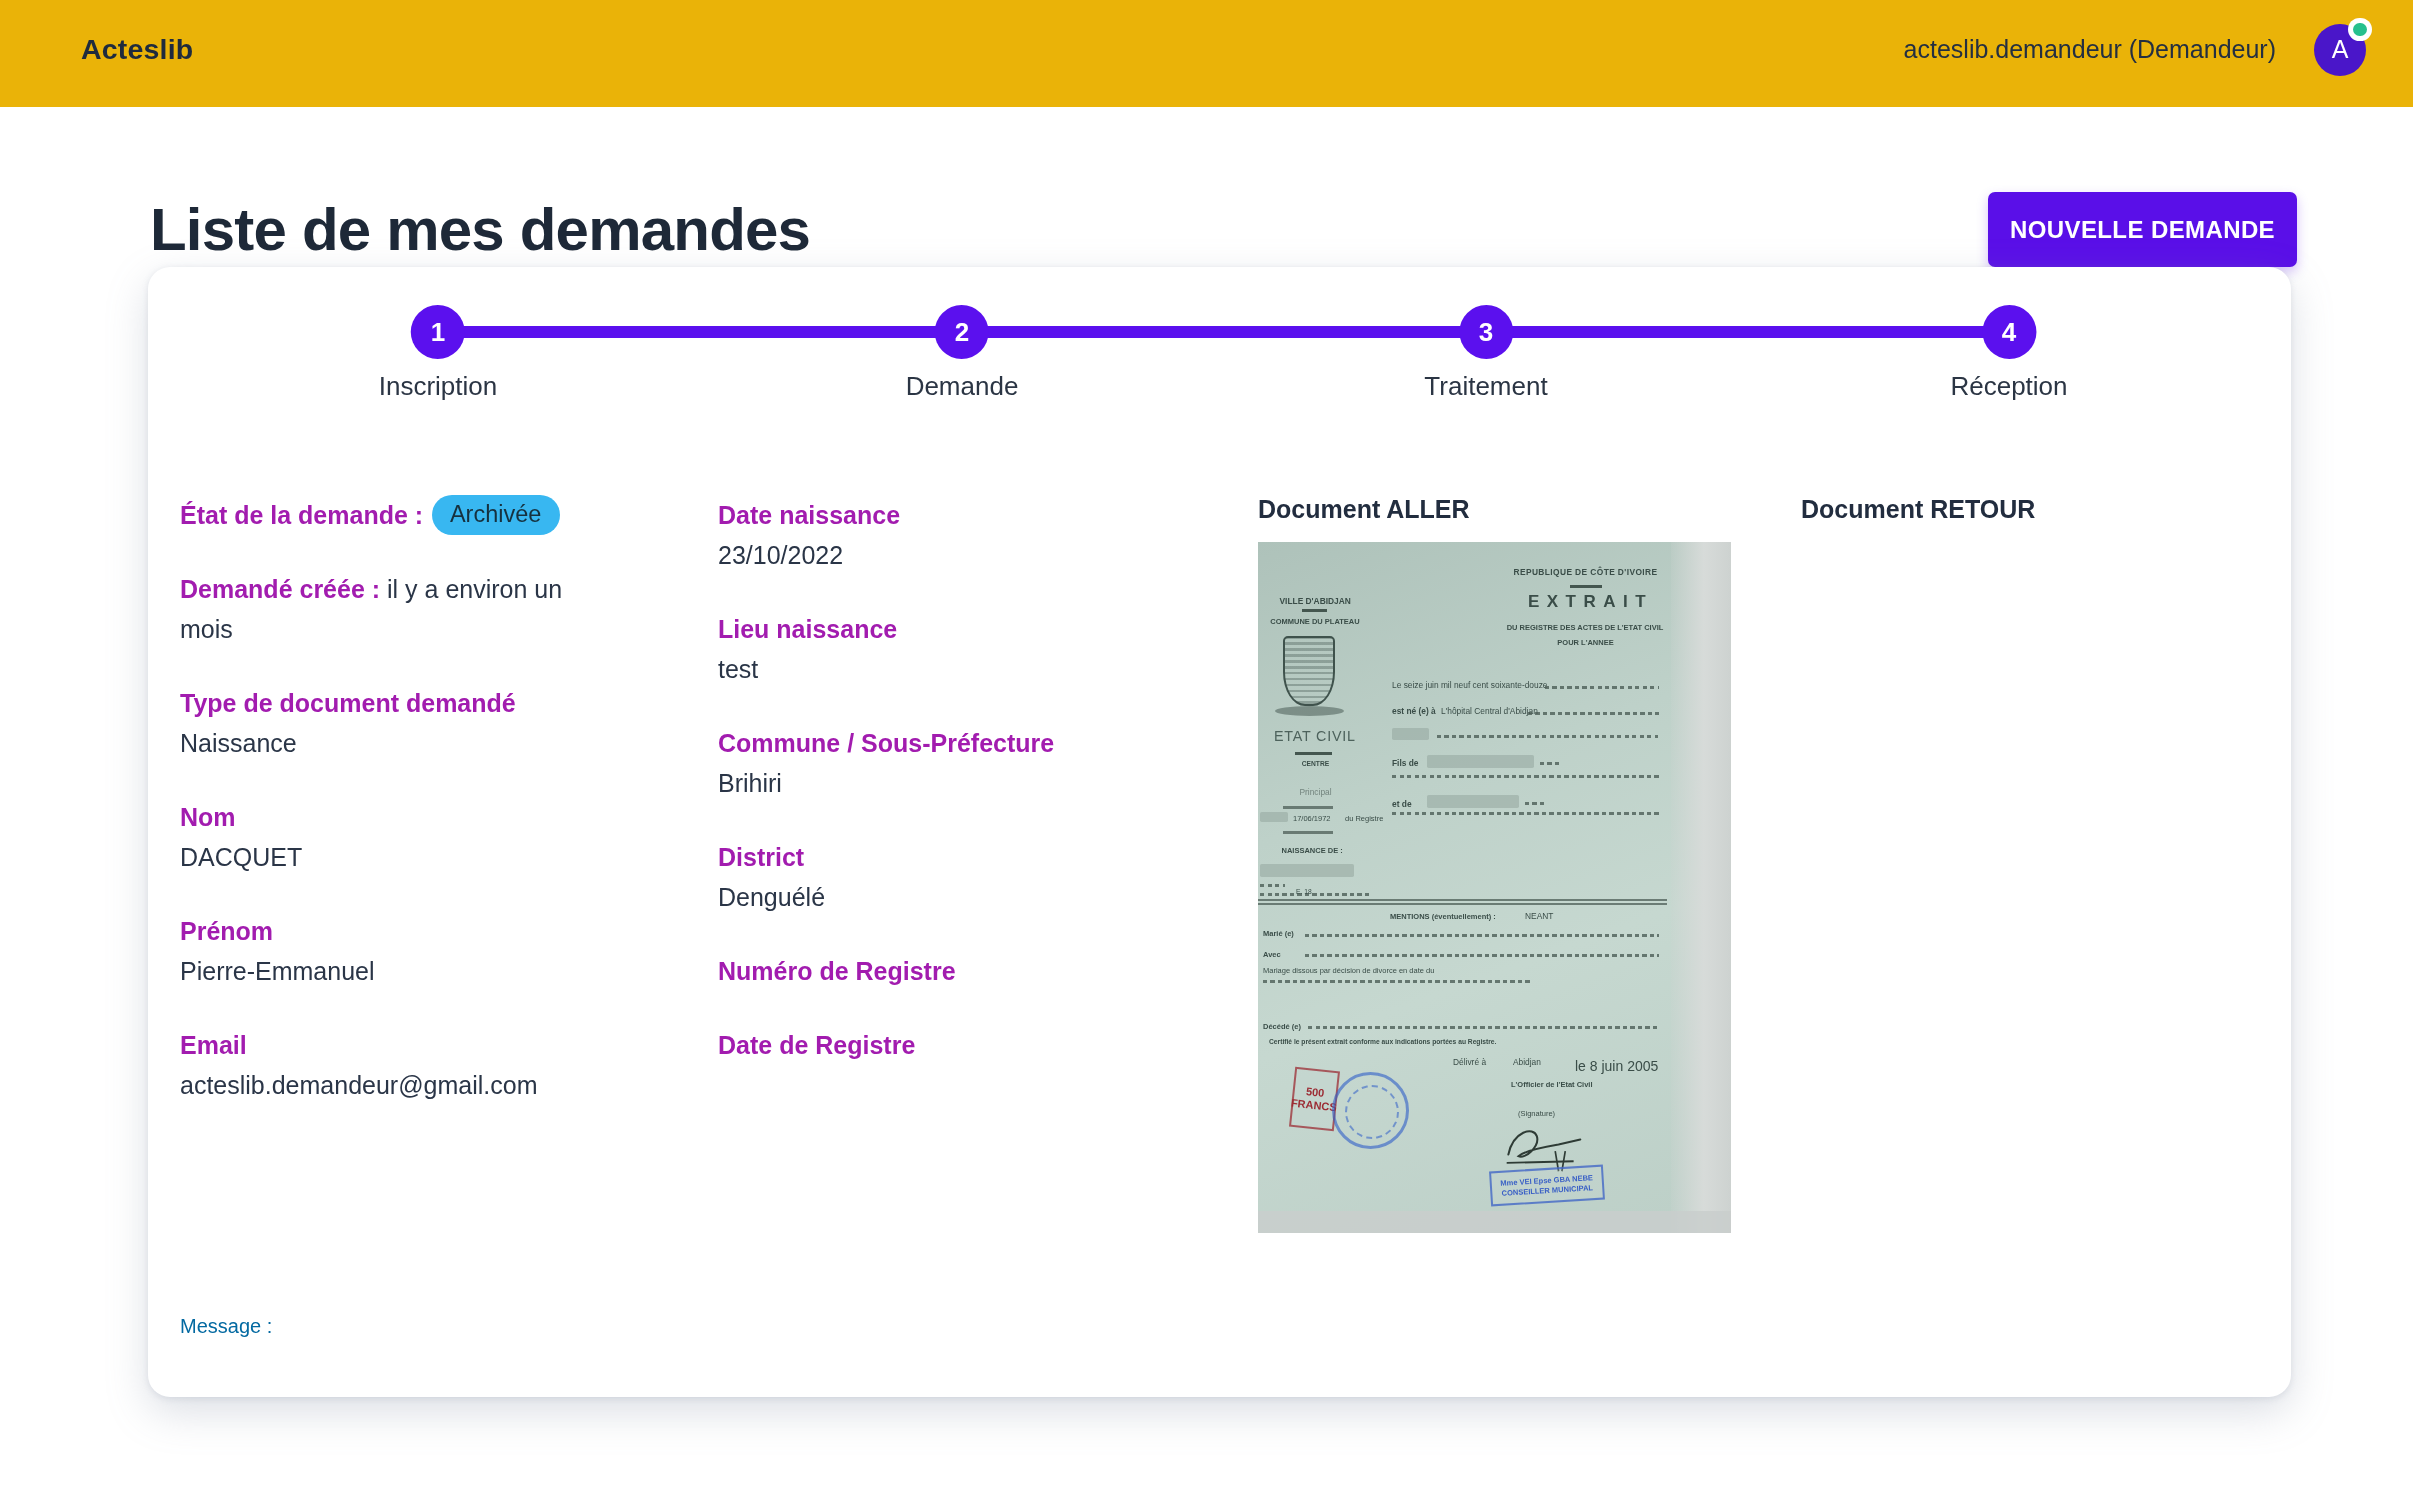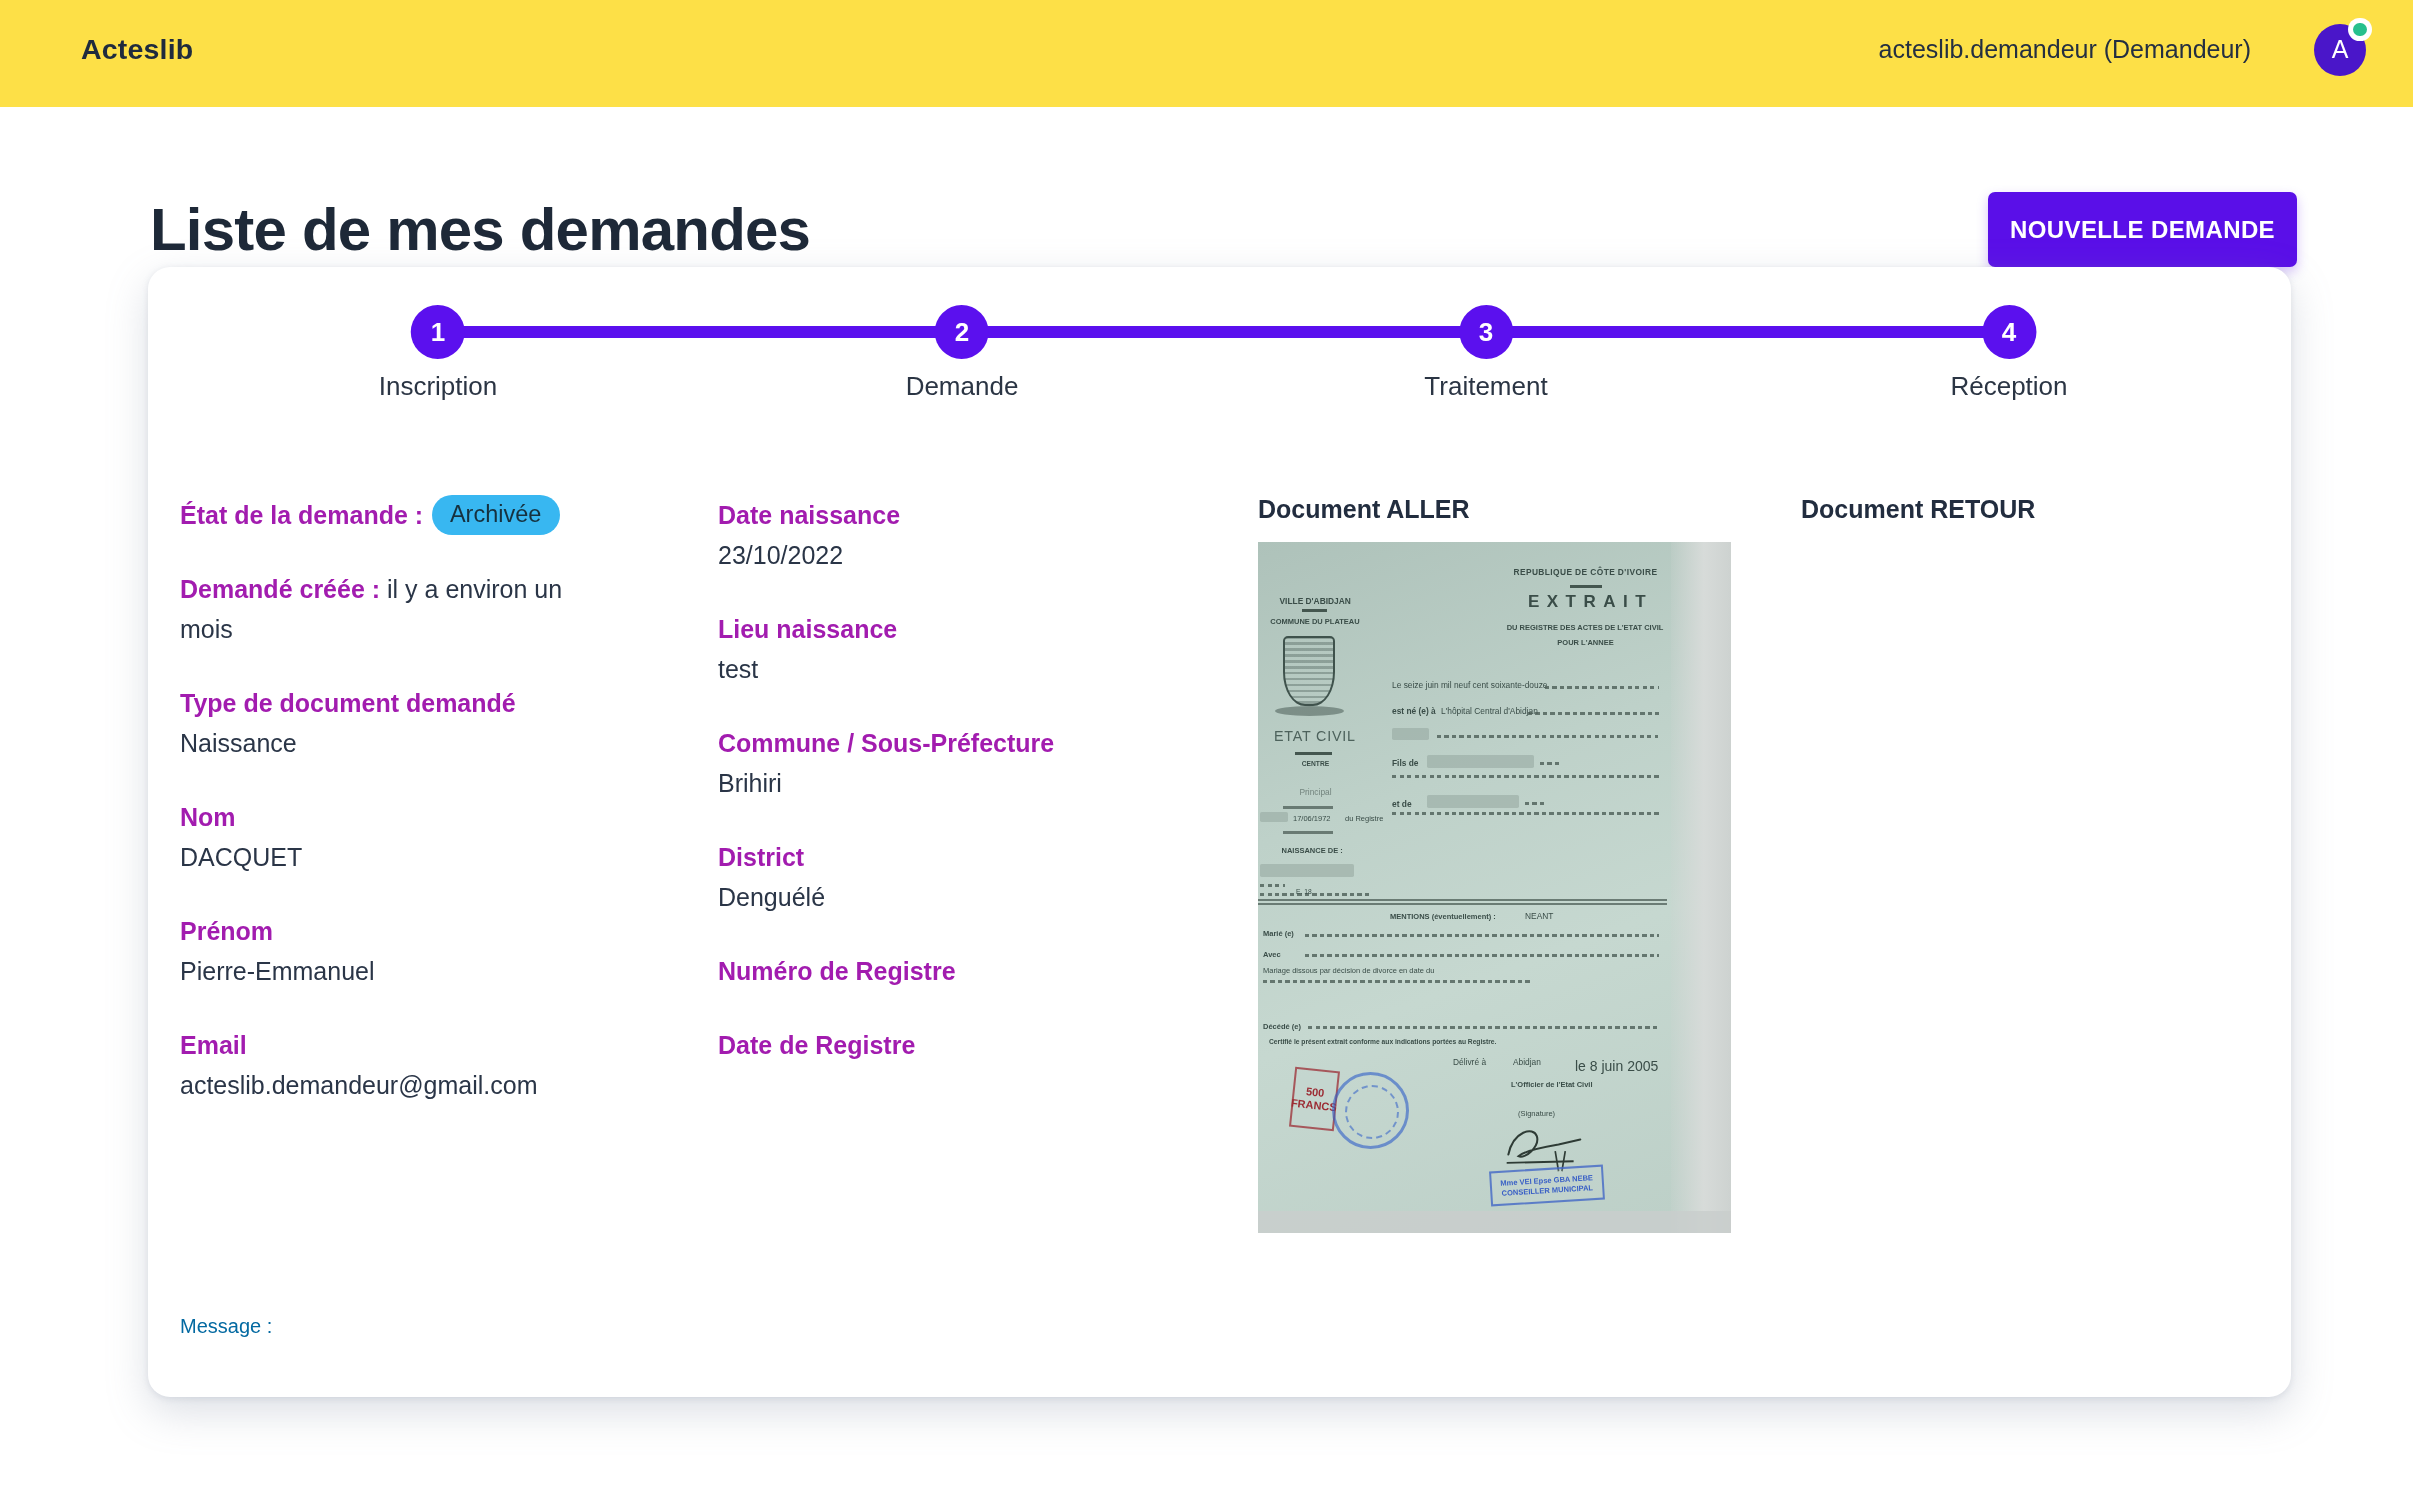--- a/index.html
+++ b/index.html
@@ -1,24 +1,24 @@
 <!DOCTYPE html>
 <html style="font-size:13.4px"><head>
 <meta charset="utf-8">
 <style>
   * { margin:0; padding:0; box-sizing:border-box; }
   html,body { width:2413px; height:1508px; background:#ffffff;
     font-family:"Liberation Sans","DejaVu Sans",sans-serif; color:#243042; }
   .viewport { position:relative; width:2413px; height:1508px; overflow:hidden; background:#fff; }
 
   
-  header { position:absolute; left:0; top:0; width:2413px; height:107px; background:#fde047;
+  header { position:absolute; left:0; top:0; width:2413px; height:107px; background:#eab308;
     display:flex; align-items:center; justify-content:space-between; padding:0 47px 8px 81px; }
   .brand { font-size:28.5px; font-weight:700; color:#1f2b3d; letter-spacing:0.2px; }
-  .header-right { display:flex; align-items:center; gap:63px; }
+  .header-right { display:flex; align-items:center; gap:38px; }
   .user { font-size:25px; color:#242f41; }
   .avatar { position:relative; width:52px; height:52px; border-radius:50%; background:#4a16c9;
     display:flex; align-items:center; justify-content:center; cursor:pointer; }
   .avatar > span.init { color:#fff; font-size:25px; font-weight:400; }
   .status-dot { position:absolute; top:-5.9px; right:-5.9px; width:23.5px; height:23.5px; border-radius:50%;
     background:#ffffff; display:flex; align-items:center; justify-content:center; }
   .status-dot::after { content:""; width:13.4px; height:13.4px; border-radius:50%; background:#27c08d; }
 
   
   h1 { position:absolute; left:150px; top:195px; font-size:60px; font-weight:800; color:#1e2938; letter-spacing:-0.8px; }

